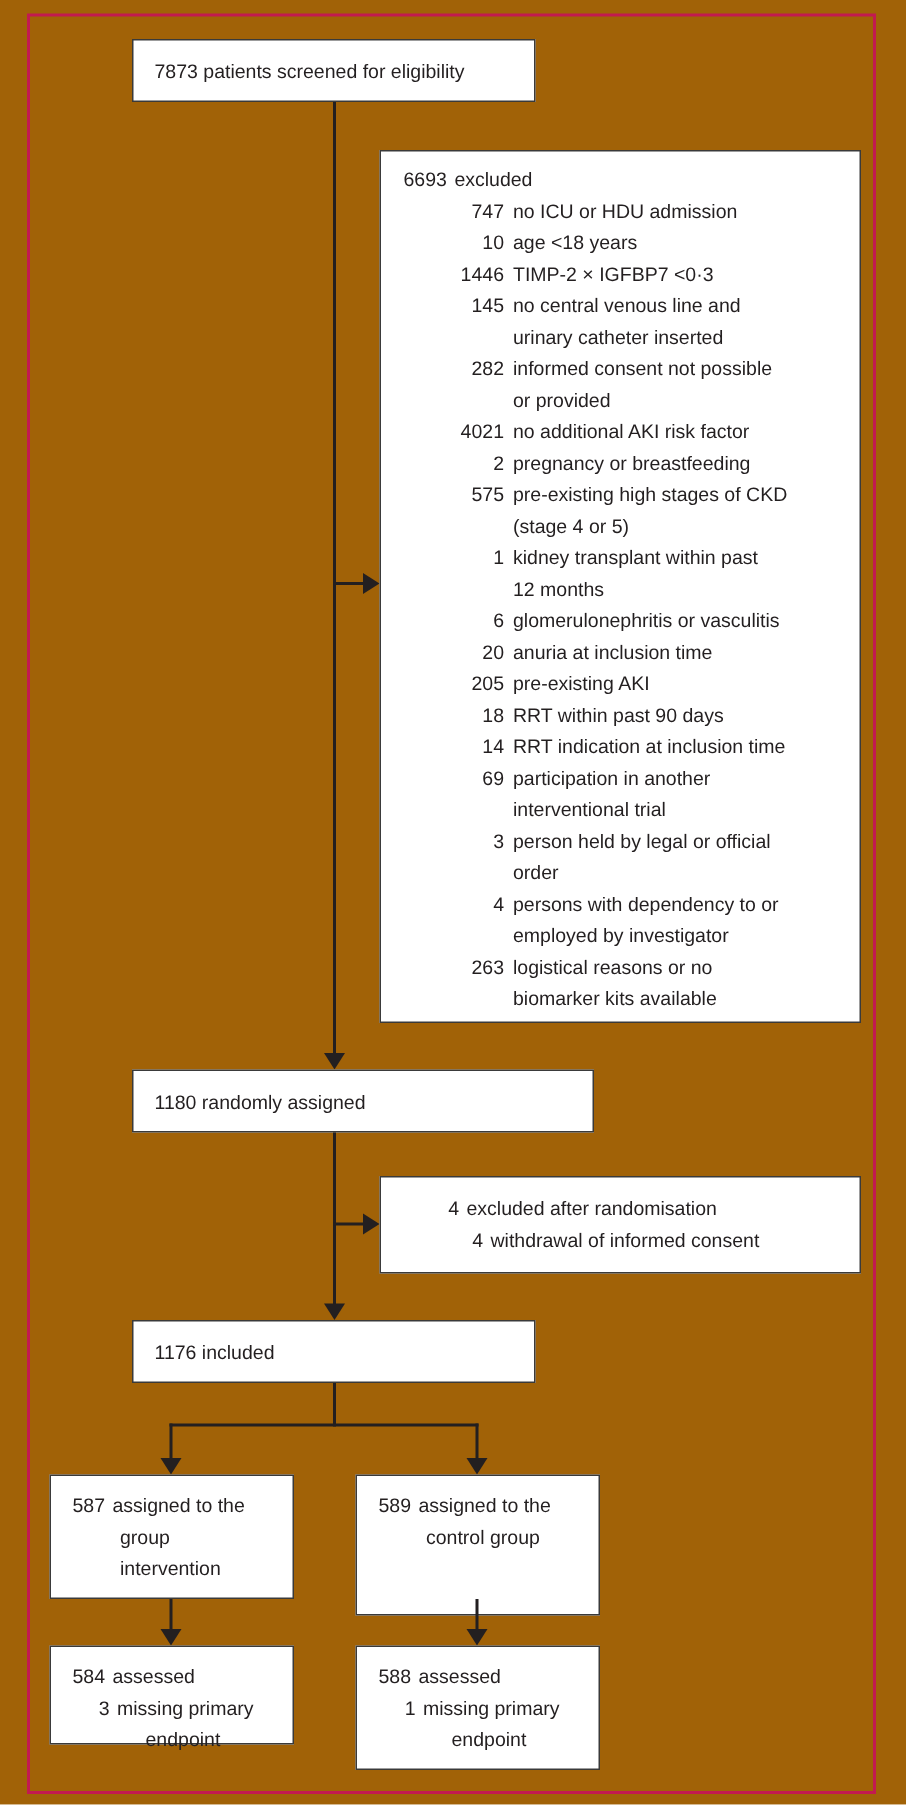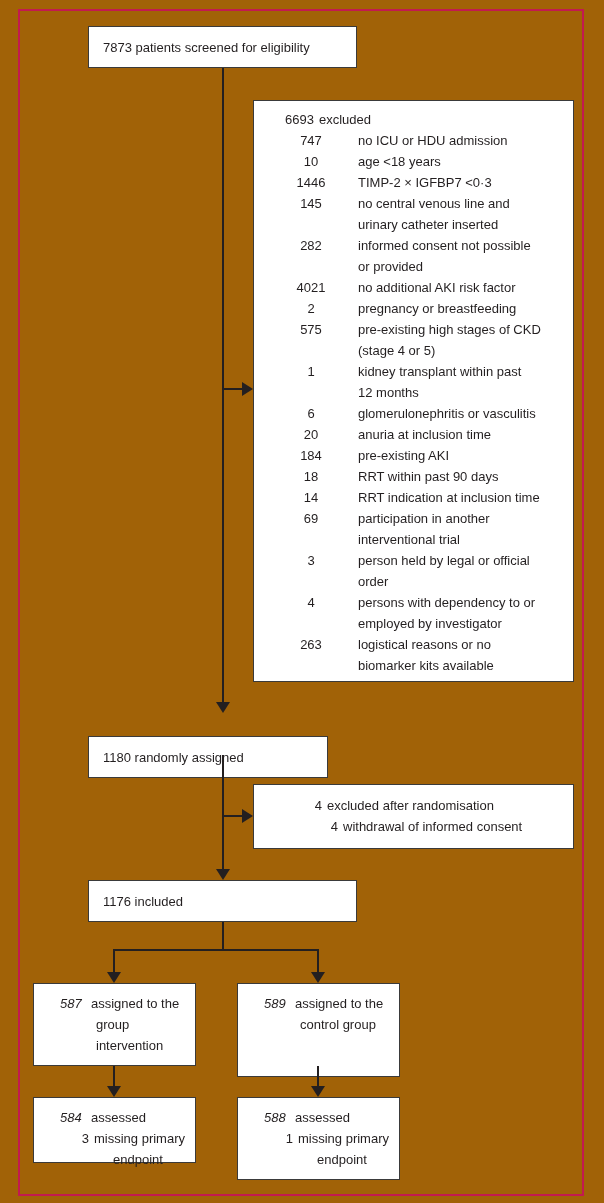--- a/index.html
+++ b/index.html
@@ -14,39 +14,38 @@
     font-size:13px;line-height:21px;color:var(--ink);
     overflow:hidden;
   }
   .frame{
     position:absolute;left:18px;top:9px;width:566px;height:1187px;
     border:2px solid var(--accent);box-sizing:border-box;
   }
   .box{
     position:absolute;background:#fff;border:1.5px solid var(--box-border);
     box-sizing:border-box;
-    padding-left:16px;
   }
   .single{display:flex;align-items:center;padding-left:14px;}
   
   .xheader{padding-left:15px;padding-top:8px;}
   .xhnum{margin-right:5px;}
   .xgrid{display:grid;grid-template-columns:82px 1fr;column-gap:6px;}
-  .xnum{text-align:center;}
+  .xnum{text-align:right;}
   .xtxt{white-space:pre-line;padding-right:2px;}
   
   .pbody{padding-top:10px;}
   .prow{display:flex;}
   .prow .pnum{width:8px;text-align:right;margin-right:5px;flex:none;}
   .prow1{padding-left:44px;}
   .prow2{padding-left:60px;}
   
   .gbody{padding-top:9px;}
   .grow{display:flex;padding-left:10px;}
-  .gnum{width:26px;margin-right:5px;flex:none;font-style:italic;}
+  .gnum{width:26px;text-align:right;margin-right:5px;flex:none;}
   .gcont{padding-left:46px;}
   
   .arow2{display:flex;padding-left:10px;}
   .anum{width:29px;text-align:right;margin-right:5px;flex:none;}
   .arow3{padding-left:63px;}
   
   .vline,.hline{position:absolute;background:var(--ink);}
   .vline{width:2px;}
   .hline{height:2px;}
   .arrow-down{
@@ -101,42 +100,42 @@
       <div class="xnum">575</div>
       <div class="xtxt">pre-existing high stages of CKD
 (stage 4 or 5)</div>
       <div class="xnum">1</div>
       <div class="xtxt">kidney transplant within past
 12 months</div>
       <div class="xnum">6</div>
       <div class="xtxt">glomerulonephritis or vasculitis</div>
       <div class="xnum">20</div>
       <div class="xtxt">anuria at inclusion time</div>
-      <div class="xnum">184</div>
+      <div class="xnum">205</div>
       <div class="xtxt">pre-existing AKI</div>
       <div class="xnum">18</div>
       <div class="xtxt">RRT within past 90 days</div>
       <div class="xnum">14</div>
       <div class="xtxt">RRT indication at inclusion time</div>
       <div class="xnum">69</div>
       <div class="xtxt">participation in another
 interventional trial</div>
       <div class="xnum">3</div>
       <div class="xtxt">person held by legal or official
 order</div>
       <div class="xnum">4</div>
       <div class="xtxt">persons with dependency to or
 employed by investigator</div>
       <div class="xnum">263</div>
       <div class="xtxt">logistical reasons or no
 biomarker kits available</div>
     </div>
   </div>
 
-  <div class="box single" style="left:88px;top:736px;width:240px;height:42px">
+  <div class="box single" style="left:88px;top:713px;width:308px;height:42px">
     <span>1180 randomly assigned</span>
   </div>
 
   <div class="vline" style="left:222px;top:755px;height:116px"></div>
   <div class="arrow-down" style="left:216px;top:869px"></div>
 
   <div class="hline" style="left:222px;top:815px;width:21px"></div>
   <div class="arrow-right" style="left:242px;top:809px"></div>
 
   <div class="box pbody" style="left:253px;top:784px;width:321px;height:65px">

